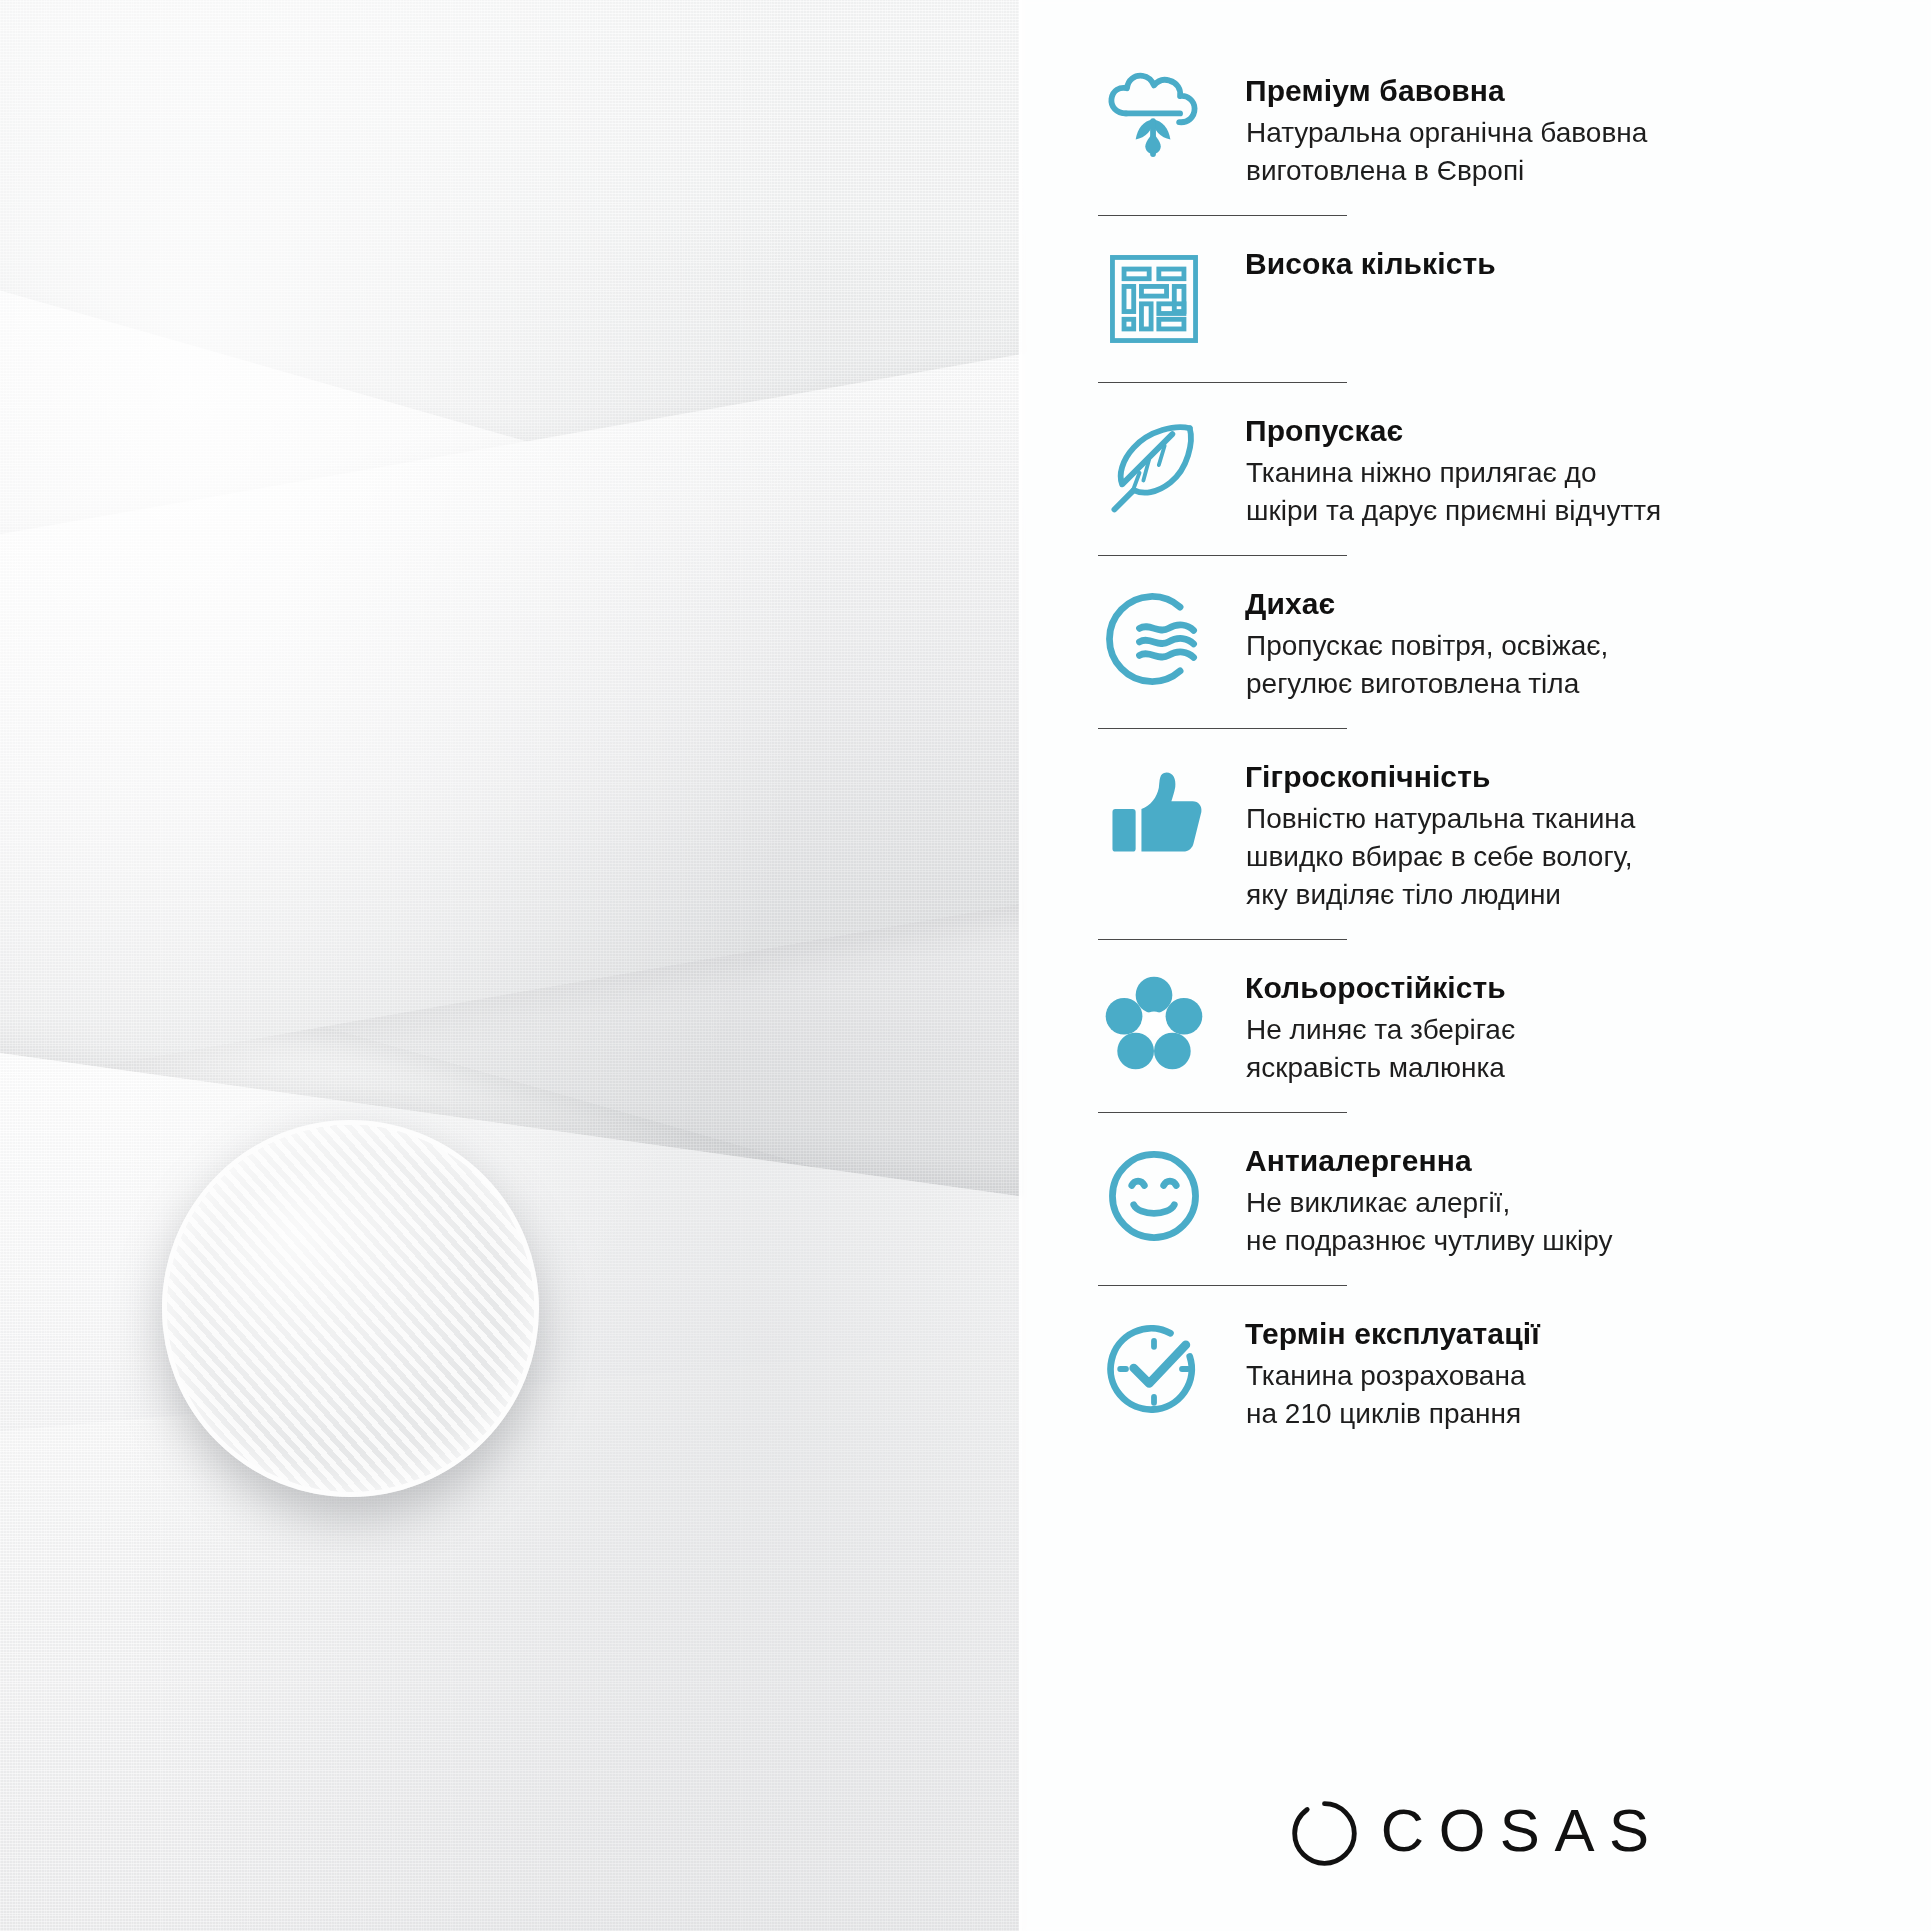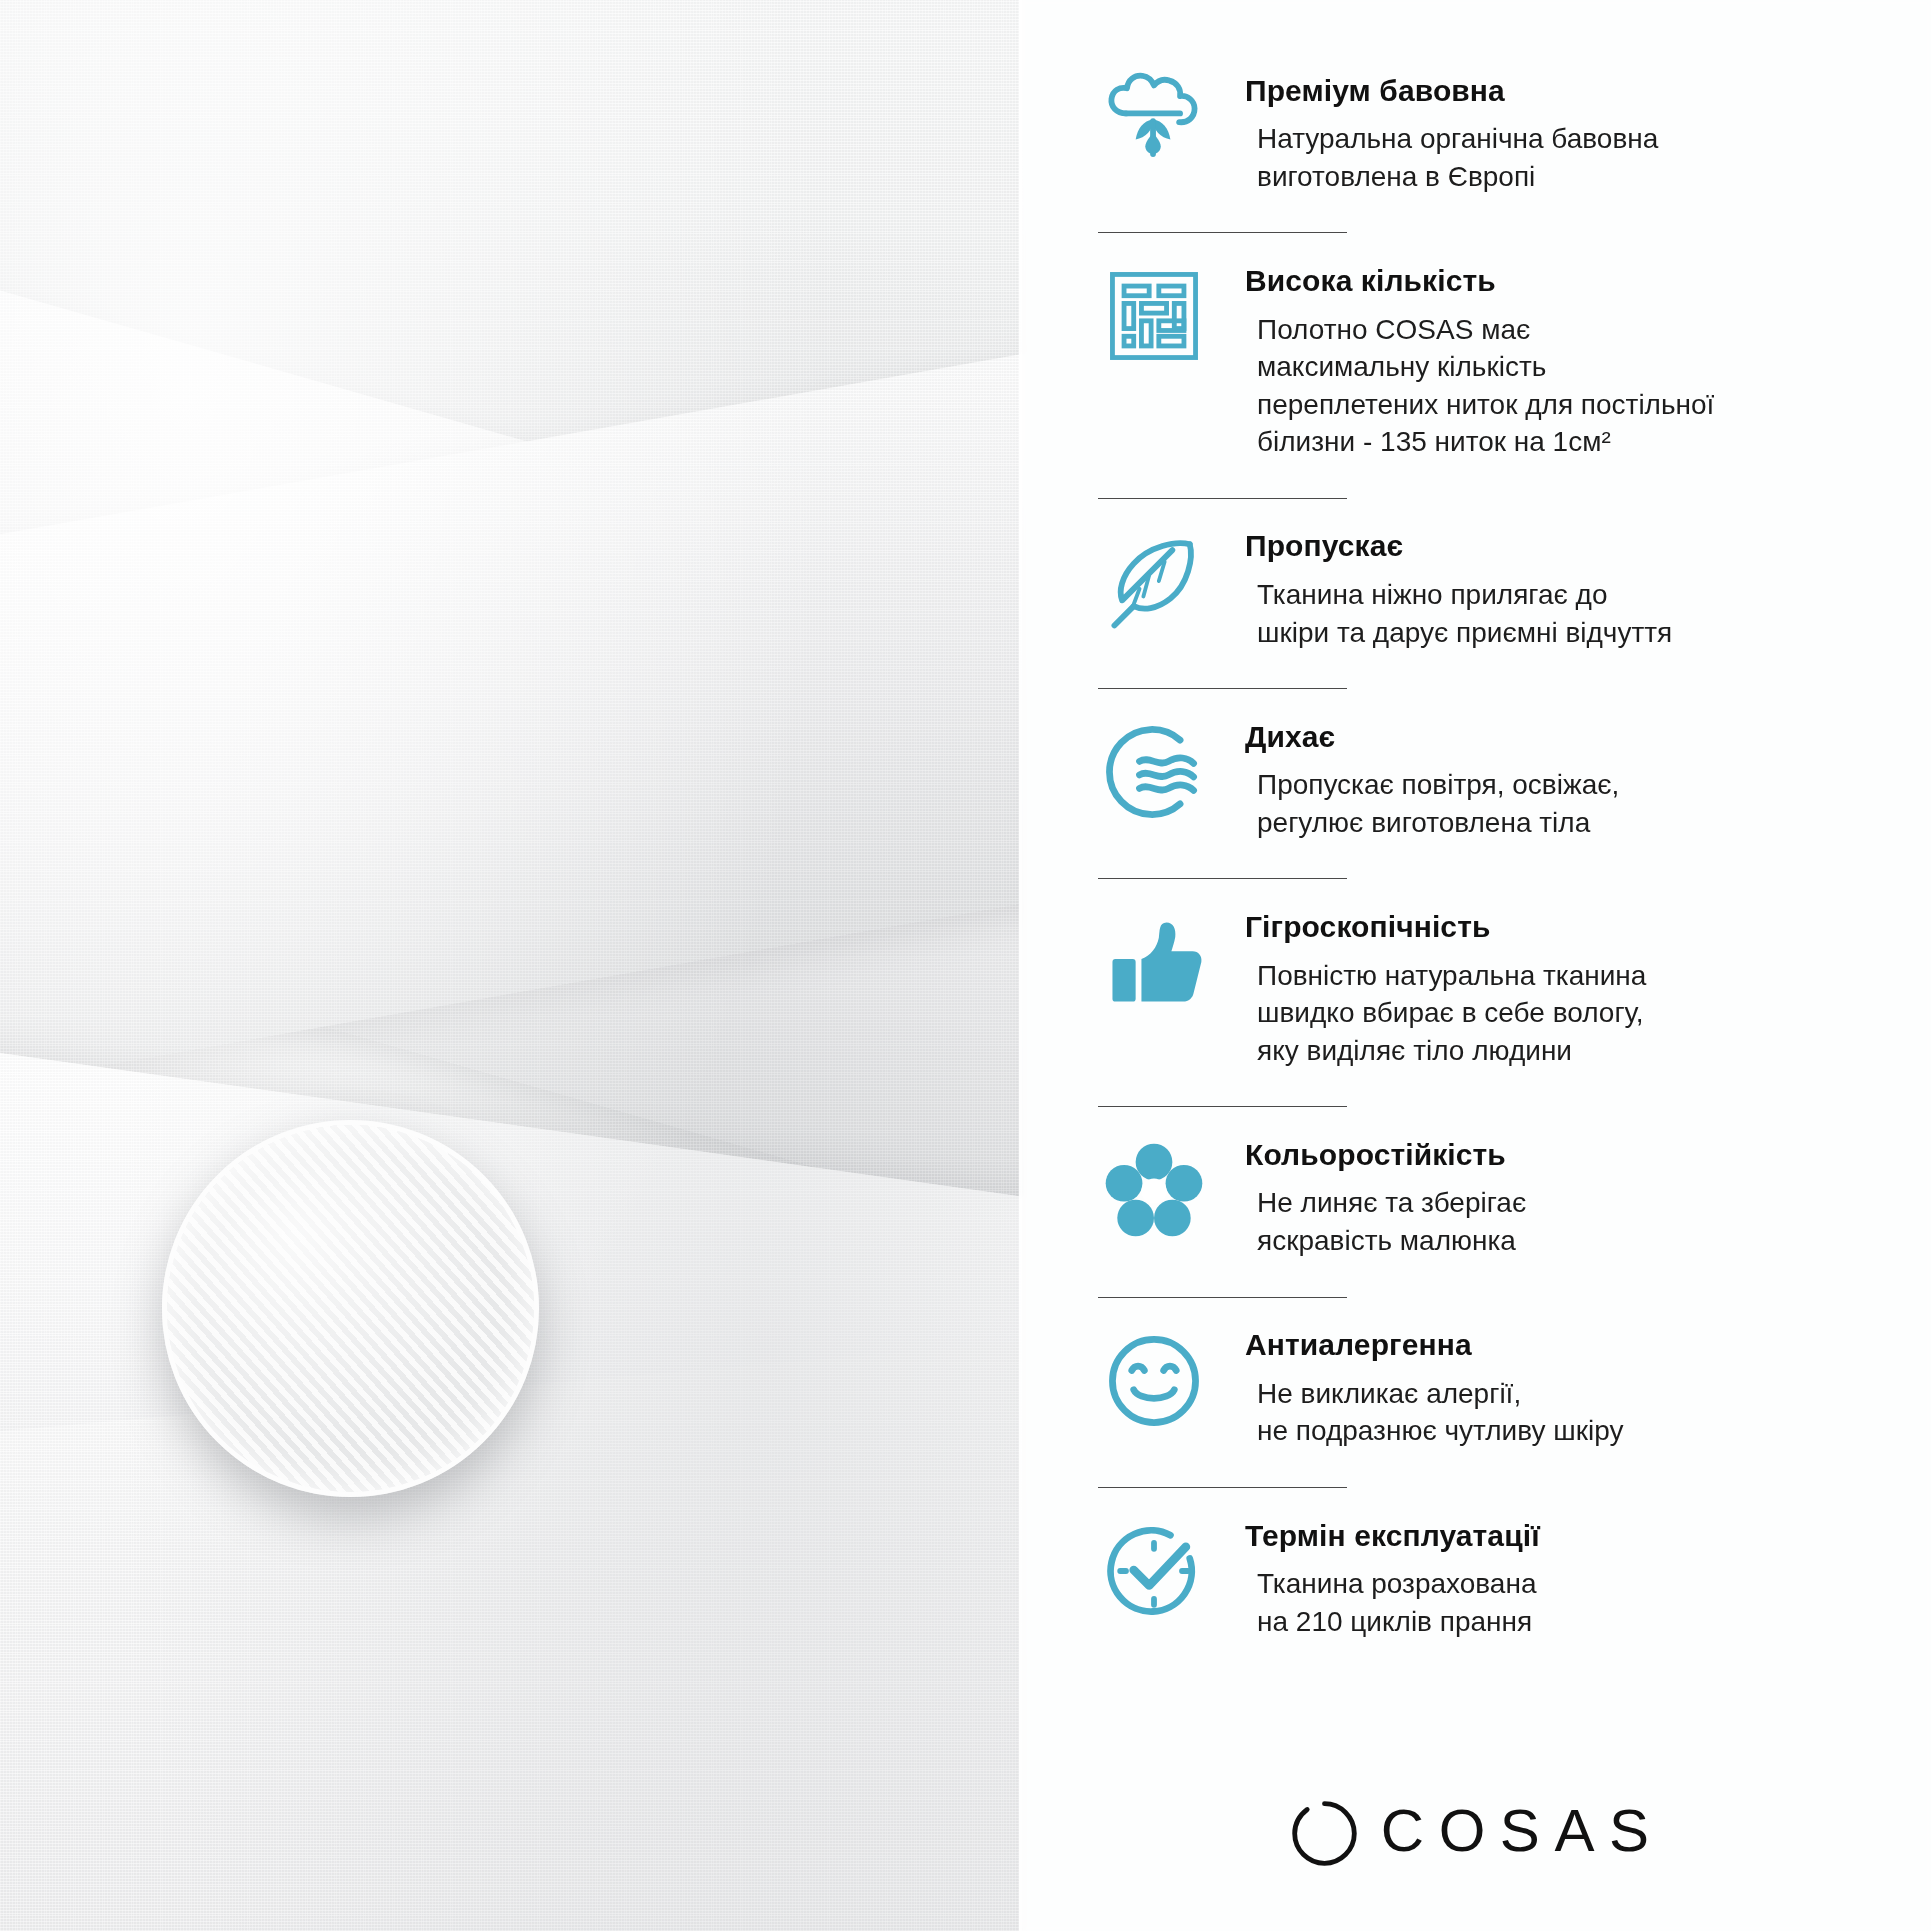--- a/index.html
+++ b/index.html
@@ -162,21 +162,21 @@
     font-weight: bold;
     color: #111111;
     letter-spacing: 0.1px;
     margin: 0 0 5.8px 0;
     line-height: 1.15;
   }
   .feature-desc {
     font-size: 28px;
     color: #1d1d1d;
     line-height: 1.34;
-    margin: 12px;
+    margin: 1px;
     white-space: pre-line;
   }
   .divider {
     height: 0;
     border-top: 1.9px solid #4a4a4a;
     width: 249px;
     margin: 25px 0 25px 1.9px;
   }
 
   
@@ -254,24 +254,20 @@
               <rect x="80" y="46" width="10" height="26"></rect>
               <rect x="46" y="64" width="10" height="26"></rect>
               <rect x="64" y="64" width="26" height="10"></rect>
               <rect x="28" y="80" width="10" height="10"></rect>
               <rect x="64" y="80" width="26" height="10"></rect>
             </g>
           </svg>
         </div>
         <div class="feature-text">
           <div class="feature-title">Висока кількість</div>
-          <div class="feature-desc">Полотно COSAS має
-максимальну кількість
-переплетених ниток для постільної
-білизни - 135 ниток на 1см²</div>
         </div>
       </div>
 
       <div class="divider"></div>
 
       <div class="feature">
         <div class="feature-icon">
           <svg width="114" height="114" viewBox="0 0 118 118" fill="none">
             <path d="M96 20c-14-4-42 2-58 20-12 13-16 28-12 38l52-52" stroke="#4aacc8" stroke-width="6" stroke-linecap="round" stroke-linejoin="round"></path>
             <path d="M96 20c4 14-2 42-20 56-14 11-28 13-38 8" stroke="#4aacc8" stroke-width="6" stroke-linecap="round" stroke-linejoin="round"></path>

